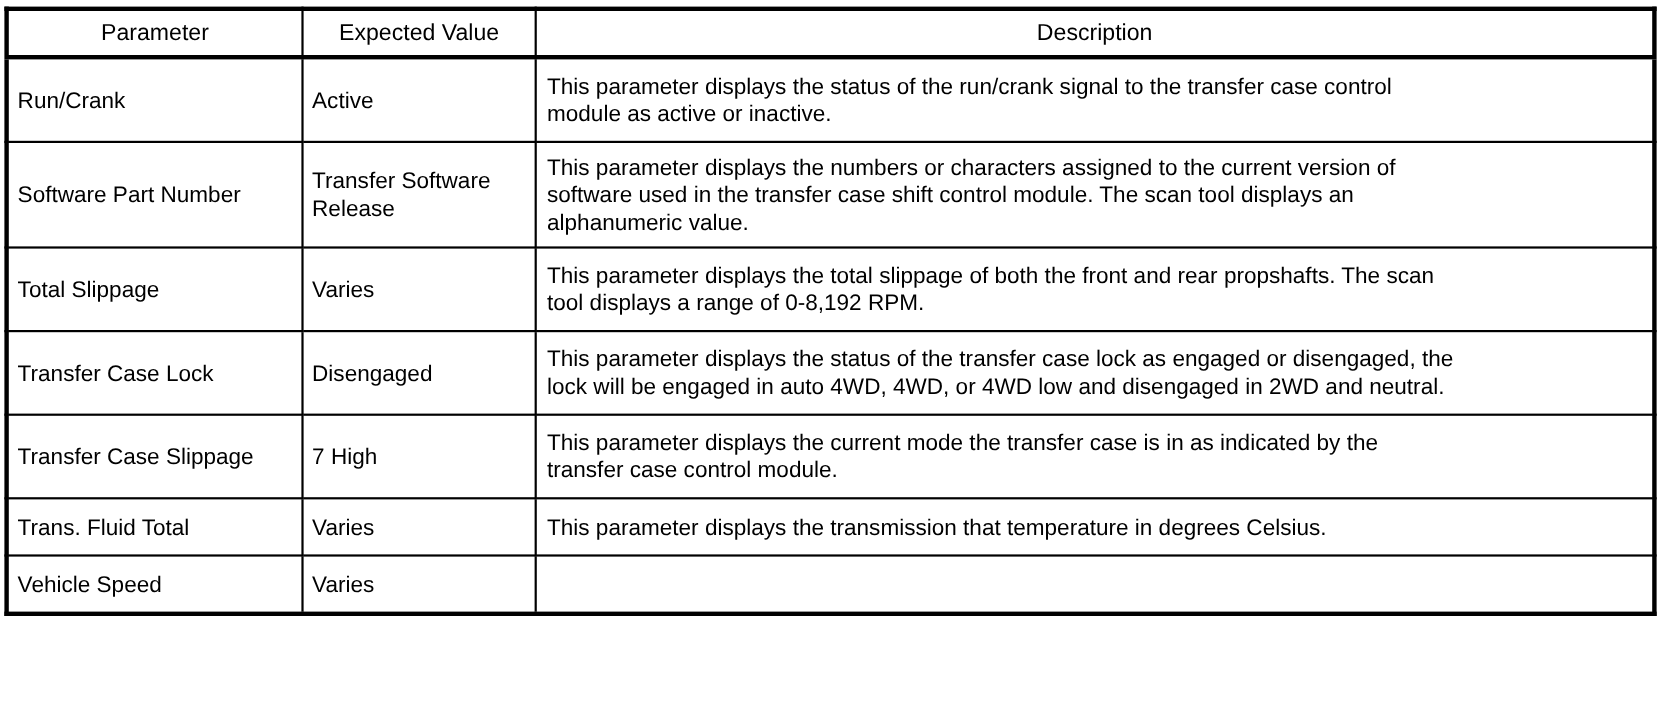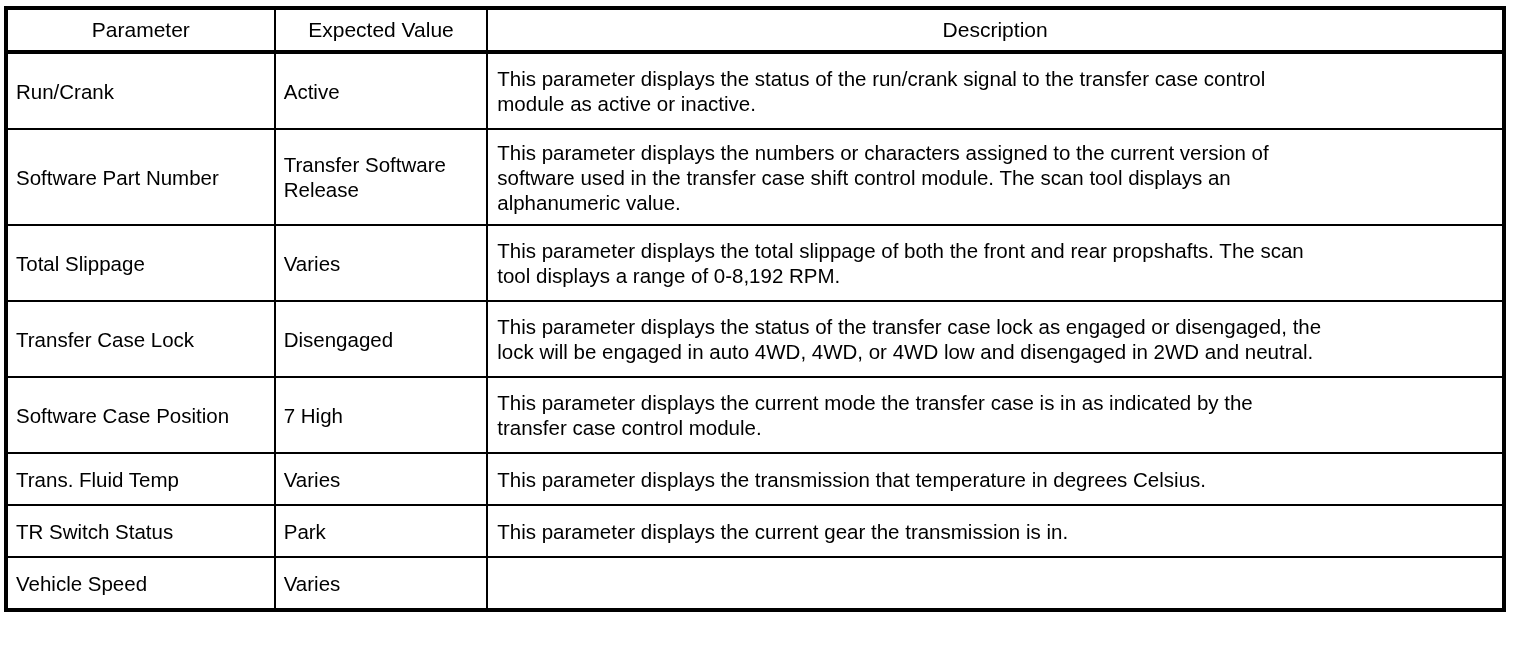--- a/index.html
+++ b/index.html
@@ -126,43 +126,36 @@
         <td class="cell-param">Transfer Case Lock</td>
         <td class="cell-value">Disengaged</td>
         <td class="cell-desc">
           <span class="desc-line">This parameter displays the status of the transfer case lock as engaged or disengaged, the</span>
           <span class="desc-line">lock will be engaged in auto 4WD, 4WD, or 4WD low and disengaged in 2WD and neutral.</span>
         </td>
       </tr>
 
 
       <tr class="r-h2">
-        <td class="cell-param">Software Case Position</td>
+        <td class="cell-param">Transfer Case Slippage</td>
         <td class="cell-value">7 High</td>
         <td class="cell-desc">
           <span class="desc-line">This parameter displays the current mode the transfer case is in as indicated by the</span>
           <span class="desc-line">transfer case control module.</span>
         </td>
       </tr>
 
       <tr class="r-h1">
-        <td class="cell-param">Trans. Fluid Temp</td>
+        <td class="cell-param">Trans. Fluid Total</td>
         <td class="cell-value">Varies</td>
         <td class="cell-desc">
           <span class="desc-line">This parameter displays the transmission that temperature in degrees Celsius.</span>
         </td>
       </tr>
 
-      <tr class="r-h1">
-        <td class="cell-param">TR Switch Status</td>
-        <td class="cell-value">Park</td>
-        <td class="cell-desc">
-          <span class="desc-line">This parameter displays the current gear the transmission is in.</span>
-        </td>
-      </tr>
 
       <tr class="r-h1">
         <td class="cell-param">Vehicle Speed</td>
         <td class="cell-value">Varies</td>
         <td class="cell-desc">
           
         </td>
       </tr>
 
     </tbody>

